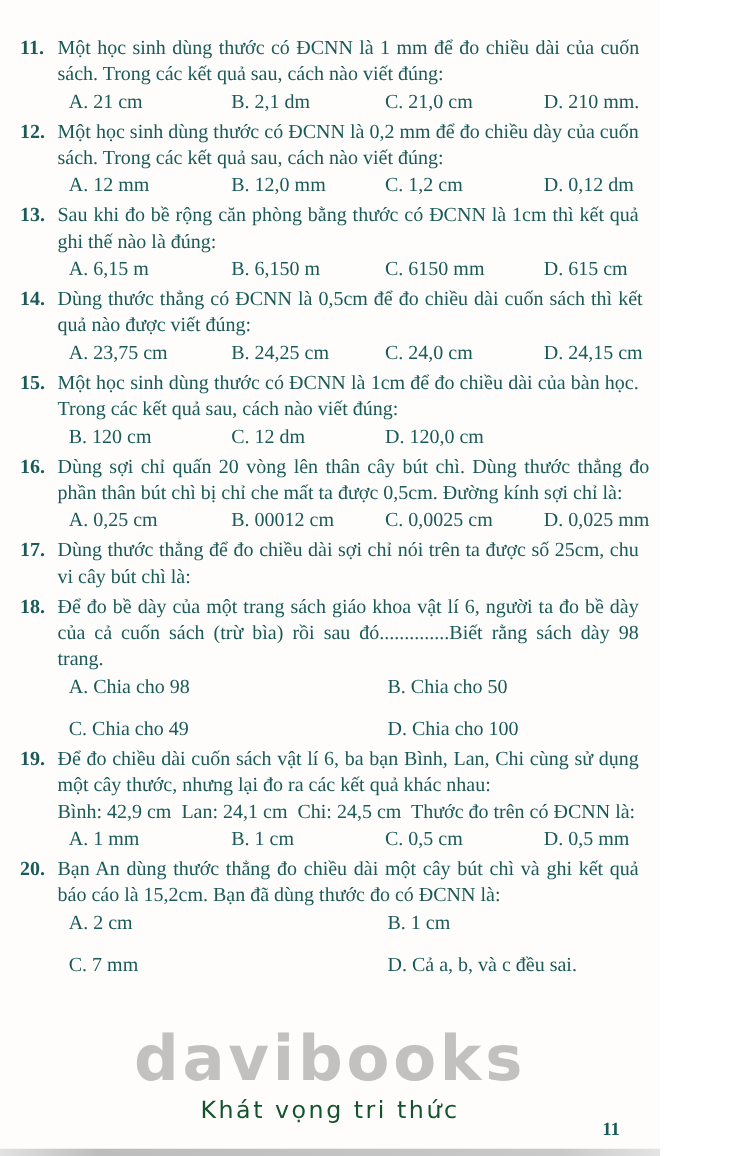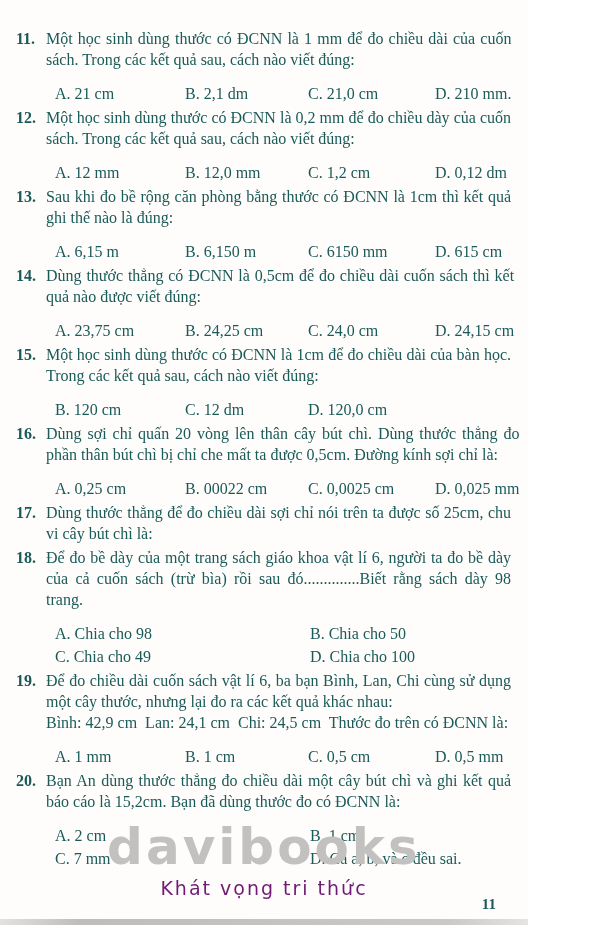--- a/index.html
+++ b/index.html
@@ -12,35 +12,35 @@
   }
   .content { padding:28px 17px 0 16px; }
   .question { display:flex; margin-bottom:3px; }
   .q-num {
     flex:0 0 30px; width:30px;
     font-weight:bold; font-size:16px; line-height:21px;
   }
   .q-body { flex:1; font-size:16px; line-height:21px; }
   .q-text { text-align:justify; }
   .q-extra { white-space:pre-wrap; }
-  .q-options { display:grid; padding-left:9px; margin-top:13px; }
+  .q-options { display:grid; padding-left:9px; margin-top:1px; }
   .q-options.row4 { grid-template-columns:130px 123px 127px auto; }
-  .q-options.grid2 { grid-template-columns:255px auto; row-gap:2px; }
+  .q-options.grid2 { grid-template-columns:255px auto; row-gap:13px; }
   .opt { white-space:nowrap; }
   .watermark {
     position:absolute; left:0; right:0; bottom:26px;
     text-align:center; font-family:"DejaVu Sans", sans-serif;
   }
   .wm-brand {
     font-size:50px; font-weight:600; letter-spacing:3px;
     line-height:1; color:var(--wm, #c2c1bf);
   }
   .wm-tagline {
     font-size:19px; margin-top:5px; letter-spacing:2px;
-    color:#701a75;
+    color:#14532d;
   }
   .page-number {
     position:absolute; right:32px; bottom:12px;
     font-size:15px; font-weight:bold;
   }
   .scan-edge {
     position:absolute; left:0; right:0; bottom:0; height:6px;
     background:linear-gradient(to right, #e2e2e2, #bdbdbd 15%, #c9c9c9 85%, #e4e4e4);
   }
 </style>
@@ -118,21 +118,21 @@
     </div>
   </div>
 
   <div class="question">
     <span class="q-num">16.</span>
     <div class="q-body">
       <p class="q-text">Dùng sợi chỉ quấn 20 vòng lên thân cây bút chì. Dùng thước thẳng đo phần thân bút chì bị chỉ che mất ta được 0,5cm. Đường kính sợi chỉ là:</p>
 
       <div class="q-options row4">
             <span class="opt">A. 0,25 cm</span>
-            <span class="opt">B. 00022 cm</span>
+            <span class="opt">B. 00012 cm</span>
             <span class="opt">C. 0,0025 cm</span>
             <span class="opt">D. 0,025 mm</span>
           </div>
     </div>
   </div>
 
   <div class="question">
     <span class="q-num">17.</span>
     <div class="q-body">
       <p class="q-text">Dùng thước thẳng để đo chiều dài sợi chỉ nói trên ta được số 25cm, chu vi cây bút chì là:</p>

